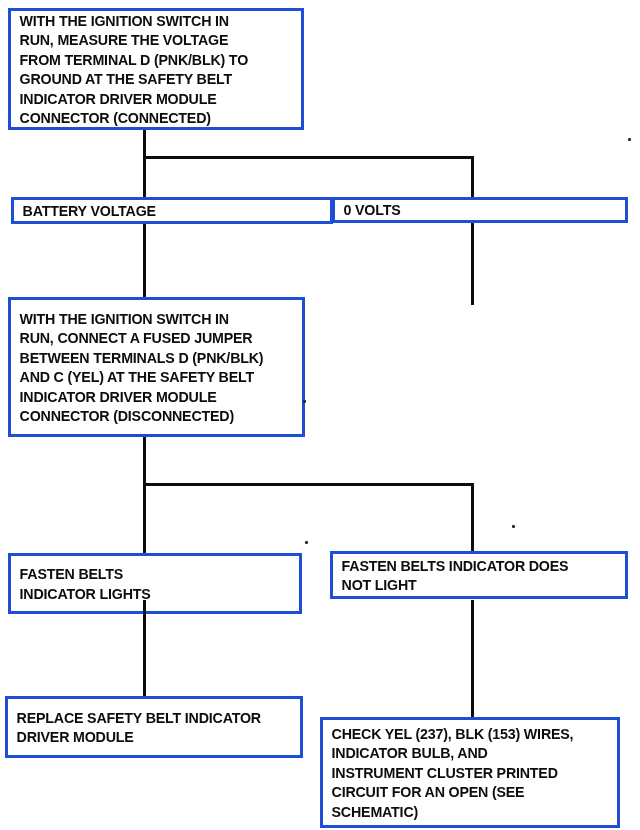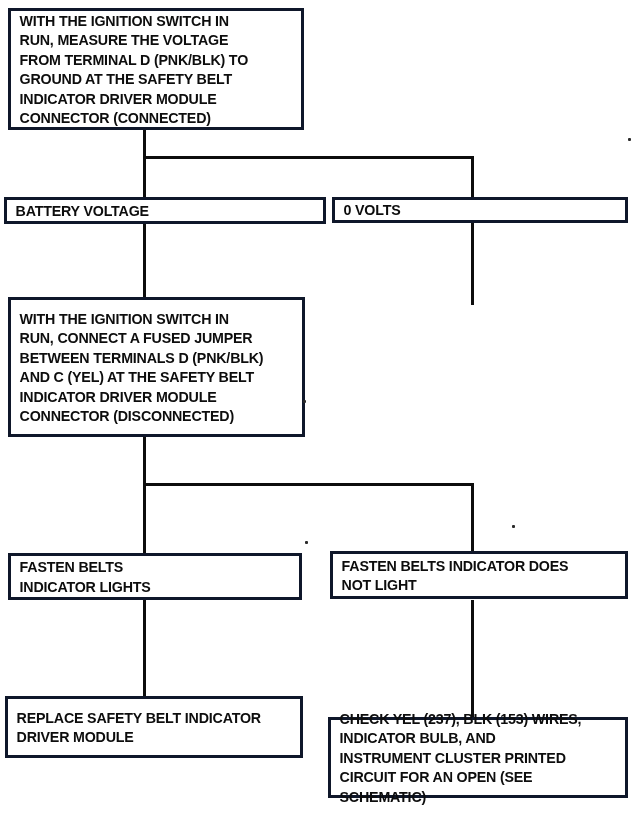--- a/index.html
+++ b/index.html
@@ -8,21 +8,21 @@
     position: relative;
     width: 640px;
     height: 830px;
     background: #ffffff;
     font-family: "Liberation Sans", sans-serif;
     overflow: hidden;
   }
   .box {
     position: absolute;
     background: #ffffff;
-    border: 3px solid #0f172a;
+    border: 3px solid #1d4ed8;
     display: flex;
     align-items: center;
     overflow: visible;
   }
   .box-text {
     font-weight: 700;
     font-size: 15px;
     line-height: 19.5px;
     color: #0d0d0d;
     white-space: pre;
@@ -55,21 +55,21 @@
 FROM TERMINAL D (PNK/BLK) TO
 GROUND AT THE SAFETY BELT
 INDICATOR DRIVER MODULE
 CONNECTOR (CONNECTED)</div>
   </div>
 
   <div class="conn" style="left:143px; top:130px; width:3px; height:67px"></div>
   <div class="conn" style="left:143px; top:156px; width:331px; height:3px"></div>
   <div class="conn" style="left:471px; top:156px; width:3px; height:41px"></div>
 
-  <div class="box" style="left:4px; top:197px; width:322px; height:27px">
+  <div class="box" style="left:11px; top:197px; width:322px; height:27px">
     <div class="box-text">BATTERY VOLTAGE</div>
   </div>
   <div class="box" style="left:332px; top:197px; width:296px; height:26px">
     <div class="box-text">0 VOLTS</div>
   </div>
 
   <div class="conn" style="left:143px; top:224px; width:3px; height:73px"></div>
   <div class="conn" style="left:471px; top:223px; width:3px; height:82px"></div>
 
   <div class="box" style="left:8px; top:297px; width:297px; height:140px">
@@ -78,37 +78,37 @@
 BETWEEN TERMINALS D (PNK/BLK)
 AND C (YEL) AT THE SAFETY BELT
 INDICATOR DRIVER MODULE
 CONNECTOR (DISCONNECTED)</div>
   </div>
 
   <div class="conn" style="left:143px; top:437px; width:3px; height:116px"></div>
   <div class="conn" style="left:143px; top:483px; width:331px; height:3px"></div>
   <div class="conn" style="left:471px; top:483px; width:3px; height:68px"></div>
 
-  <div class="box" style="left:8px; top:553px; width:294px; height:47px">
+  <div class="box" style="left:8px; top:553px; width:294px; height:61px">
     <div class="box-text">FASTEN BELTS
 INDICATOR LIGHTS</div>
   </div>
   <div class="box" style="left:330px; top:551px; width:298px; height:48px">
     <div class="box-text">FASTEN BELTS INDICATOR DOES
 NOT LIGHT</div>
   </div>
 
   <div class="conn" style="left:143px; top:600px; width:3px; height:118px"></div>
   <div class="conn" style="left:471px; top:600px; width:3px; height:118px"></div>
 
   <div class="box" style="left:5px; top:696px; width:298px; height:62px">
     <div class="box-text">REPLACE SAFETY BELT INDICATOR
 DRIVER MODULE</div>
   </div>
-  <div class="box" style="left:328px; top:717px; width:300px; height:81px">
+  <div class="box" style="left:320px; top:717px; width:300px; height:111px">
     <div class="box-text">CHECK YEL (237), BLK (153) WIRES,
 INDICATOR BULB, AND
 INSTRUMENT CLUSTER PRINTED
 CIRCUIT FOR AN OPEN (SEE
 SCHEMATIC)</div>
   </div>
 
   <div class="speck" style="left:303px; top:400px"></div>
   <div class="speck" style="left:305px; top:541px"></div>
   <div class="speck" style="left:512px; top:525px"></div>

